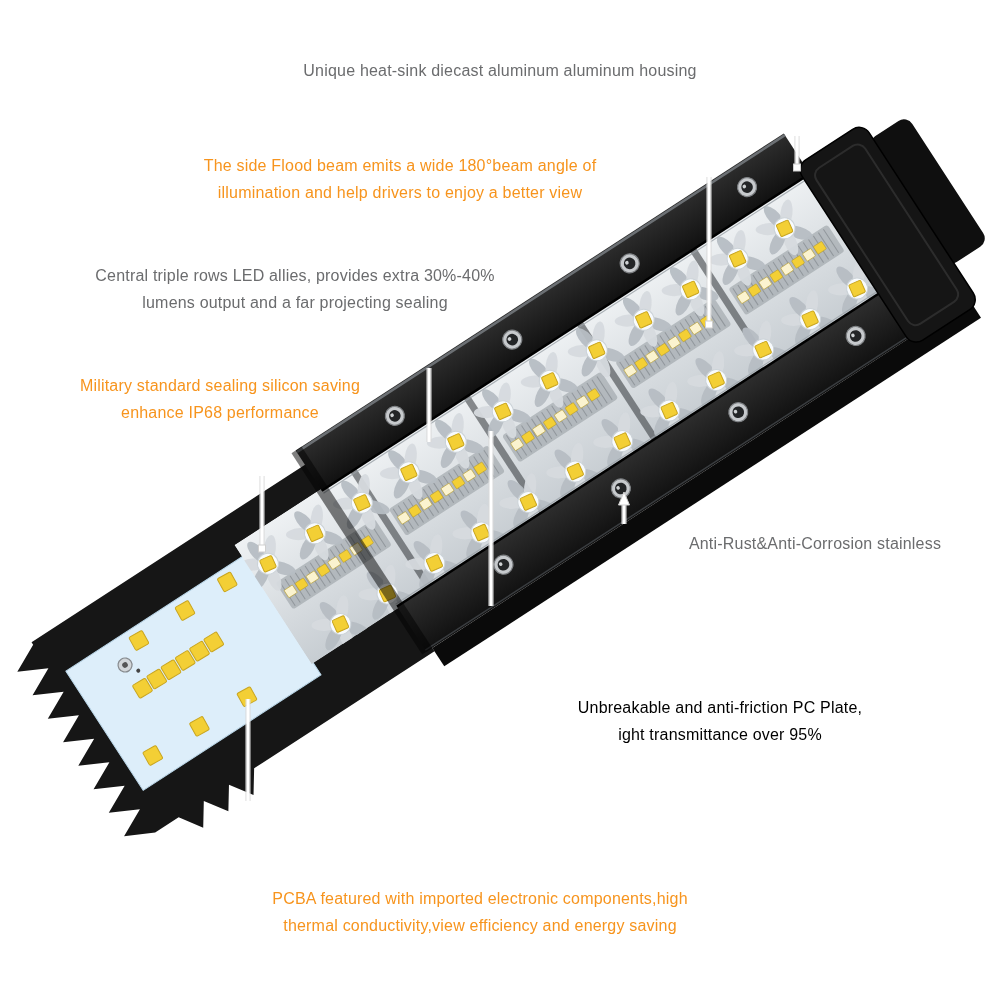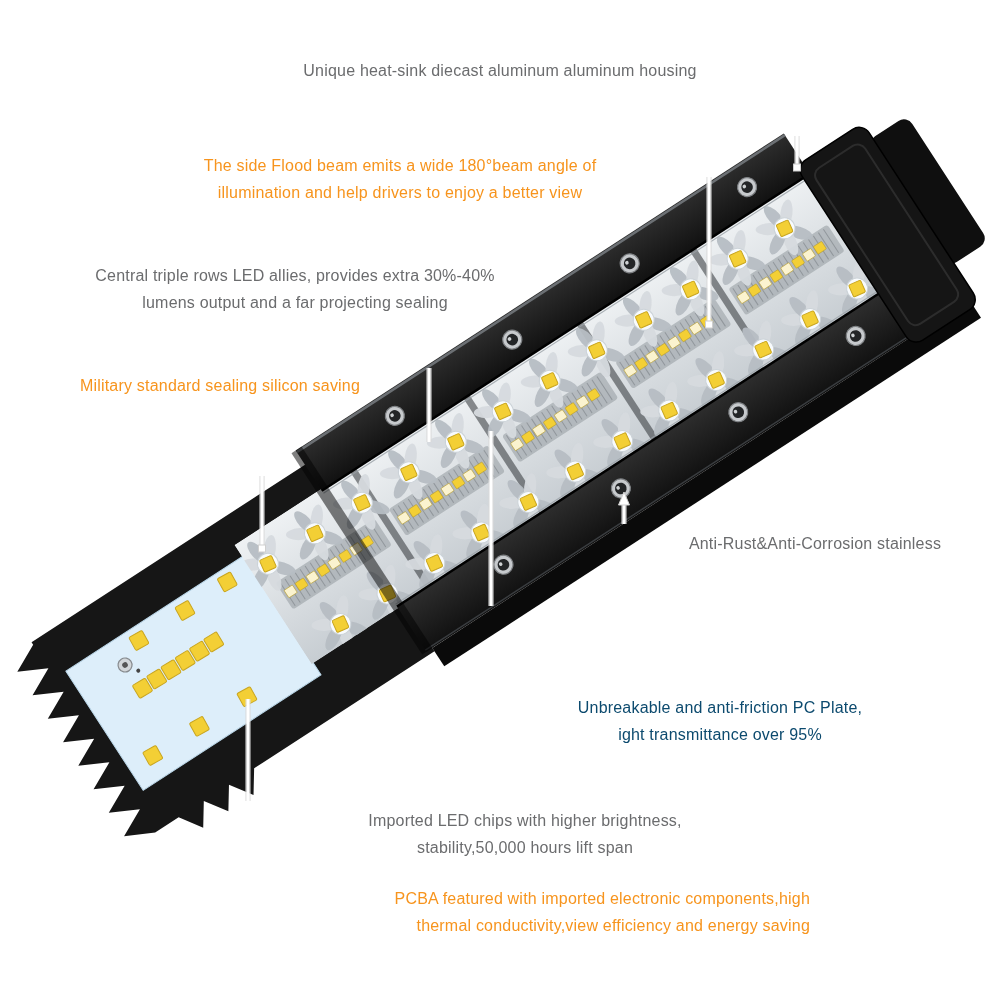--- a/index.html
+++ b/index.html
@@ -542,29 +542,26 @@
   <div class="ann pos-side_flood" style="color: rgb(247, 148, 29);">
     <span>The side Flood beam emits a wide 180°beam angle of</span><br>
     <span>illumination and help drivers to enjoy a better view</span>
   </div>
   <div class="ann pos-central_leds" style="color: rgb(107, 108, 110);">
     <span>Central triple rows LED allies, provides extra 30%-40%</span><br>
     <span>lumens output and a far projecting sealing</span>
   </div>
   <div class="ann pos-sealing" style="color: rgb(247, 148, 29);">
     <span>Military standard sealing silicon saving</span><br>
+    <span>enhance IP68 performance</span>
   </div>
   <div class="ann pos-screws" style="color: rgb(107, 108, 110);">
     <span>Anti-Rust&amp;Anti-Corrosion stainless</span><br>
   </div>
-  <div class="ann pos-pc_plate" style="color: #0c4a6e; text-align: center;">
+  <div class="ann pos-pc_plate" style="color: #000000; text-align: center;">
     <span>Unbreakable and anti-friction PC Plate,</span><br>
     <span>ight transmittance over 95%</span>
   </div>
-  <div class="ann pos-led_chips" style="color: rgb(107, 108, 110);">
-    <span>Imported LED chips with higher brightness,</span><br>
-    <span>stability,50,000 hours lift span</span>
-  </div>
-  <div class="ann pos-pcba" style="color: rgb(247, 148, 29); text-align: right;">
+  <div class="ann pos-pcba" style="color: rgb(247, 148, 29);">
     <span>PCBA featured with imported electronic components,high</span><br>
     <span>thermal conductivity,view efficiency and energy saving</span>
   </div>
 </div>
 
 </body></html>

